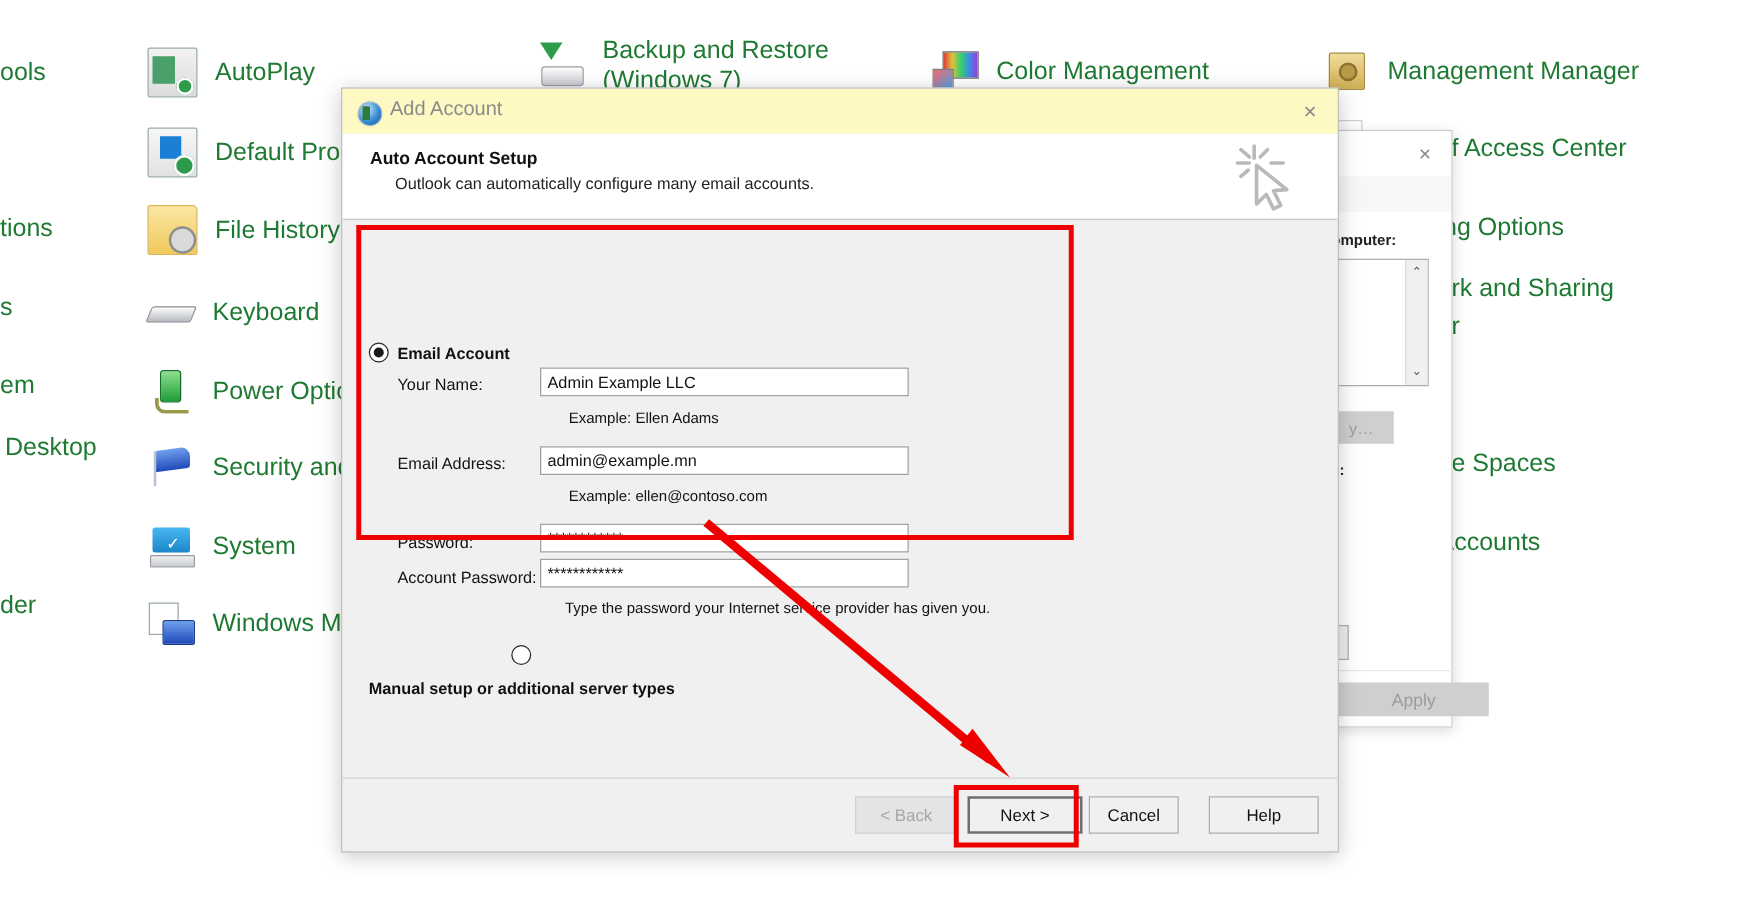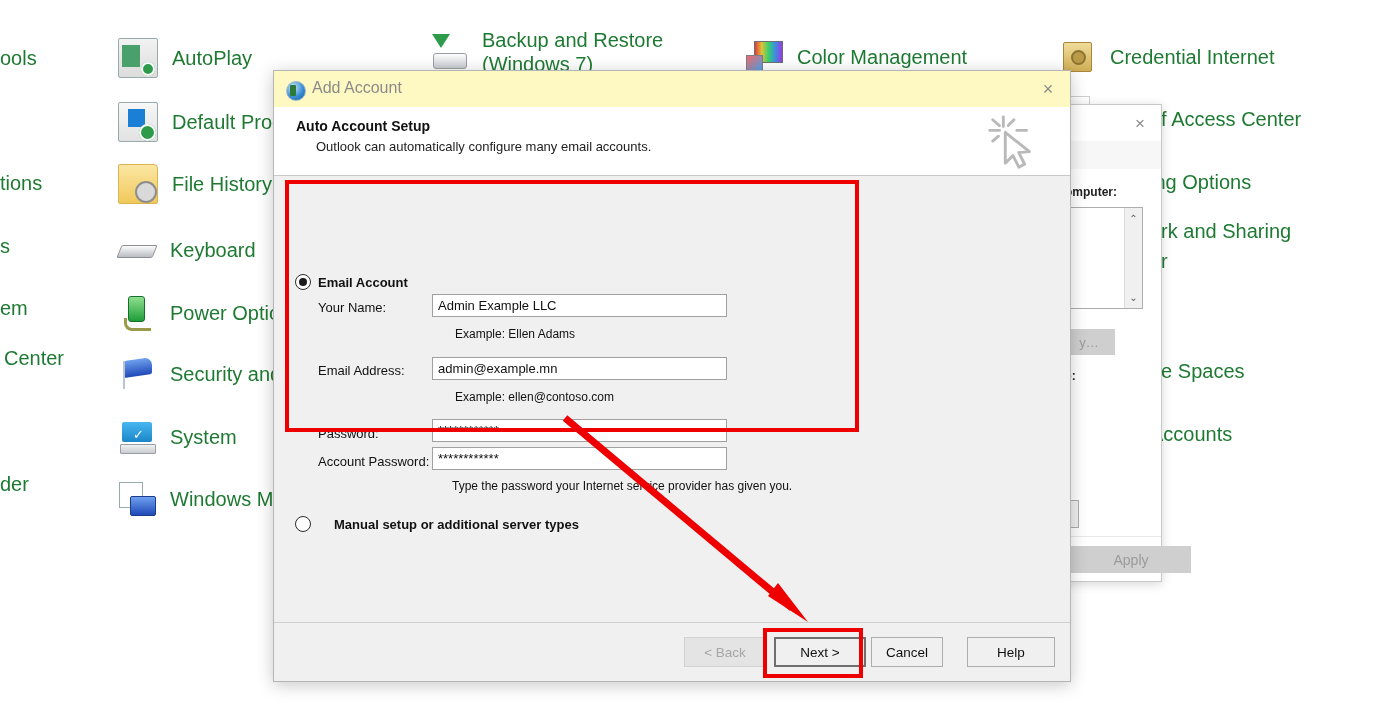--- a/index.html
+++ b/index.html
@@ -105,21 +105,21 @@
 
   .row-email-account{position:absolute;left:21px;top:98px;display:flex;align-items:center;gap:7px;}
   .row-email-account .lbl{font-size:13px;font-weight:bold;color:#111;}
 
   .frm-label{position:absolute;font-size:13px;color:#111;text-align:left;}
   .frm-input{position:absolute;height:23px;background:#fff;border:1px solid #a0a0a0;
     font-size:13px;color:#111;padding:0 5px;box-sizing:border-box;
     font-family:"Liberation Sans","DejaVu Sans",sans-serif;outline:none;}
   .frm-hint{position:absolute;font-size:12px;color:#111;}
 
-  .row-manual{position:absolute;left:21px;top:340px;display:flex;align-items:center;gap:23px;}
+  .row-manual{position:absolute;left:21px;top:340px;display:flex;align-items:center;gap:11px;flex-direction:column;}
   .row-manual .lbl{font-size:13px;font-weight:bold;color:#111;}
 
   
   .btn{position:absolute;height:30px;background:#f0f0f0;border:1px solid #adadad;
     font-size:13.5px;color:#111;display:flex;align-items:center;justify-content:center;
     font-family:"Liberation Sans","DejaVu Sans",sans-serif;box-sizing:border-box;}
   .btn.disabled{background:#e4e4e4;border-color:#d2d2d2;color:#a6a6a6;}
   .btn.focus{border:2px solid #6f6f6f;}
 
   
@@ -148,21 +148,21 @@
 (Windows 7)</span>
   </div>
 
   <div class="cp-item" style="left:745px;top:38px;">
     <span class="cp-ico ico-color"></span>
     <span class="cp-label">Color Management</span>
   </div>
 
   <div class="cp-item" style="left:1058px;top:38px;">
     <span class="cp-ico ico-credential"></span>
-    <span class="cp-label">Credential Internet</span>
+    <span class="cp-label">Management Manager</span>
   </div>
 
   <div class="cp-item" style="left:118px;top:102px;">
     <span class="cp-ico ico-defaultprog"></span>
     <span class="cp-label">Default Prog</span>
   </div>
 
   <div class="cp-item" style="left:1150px;top:107px;">
     <span class="cp-label">of Access Center</span>
   </div>
@@ -204,21 +204,21 @@
   <div class="cp-item" style="left:118px;top:294px;">
     <span class="cp-ico ico-power"></span>
     <span class="cp-label">Power Optio</span>
   </div>
 
   <div class="cp-item" style="left:1150px;top:296px;">
     <span class="cp-label">n</span>
   </div>
 
   <div class="cp-item" style="left:4px;top:346px;">
-    <span class="cp-label">Center</span>
+    <span class="cp-label">Desktop</span>
   </div>
 
   <div class="cp-item" style="left:118px;top:355px;">
     <span class="cp-ico ico-security"></span>
     <span class="cp-label">Security and</span>
   </div>
 
   <div class="cp-item" style="left:1150px;top:359px;">
     <span class="cp-label">ge Spaces</span>
   </div>

